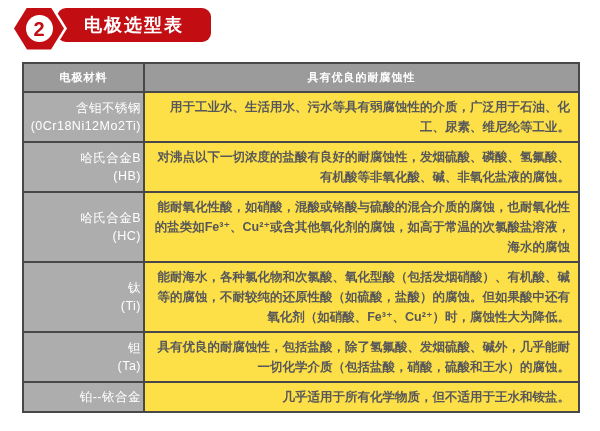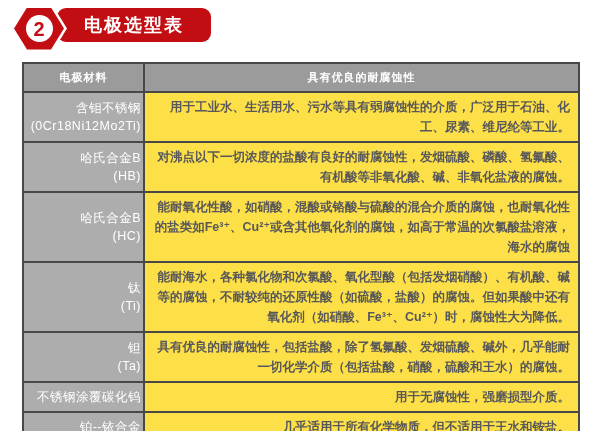--- a/index.html
+++ b/index.html
@@ -127,29 +127,20 @@
   <tr>
     <td class="mat">
       <div>钽</div>
       <div>(Ta)</div>
     </td>
     <td class="desc">
       <span>具有优良的耐腐蚀性，包括盐酸，除了氢氟酸、发烟硫酸、碱外，几乎能耐一切化学介质（包括盐酸，硝酸，硫酸和王水）的腐蚀。</span>
     </td>
   </tr>
 
-  <tr>
-    <td class="mat">
-      <div>不锈钢涂覆碳化钨</div>
-
-    </td>
-    <td class="desc">
-      <span>用于无腐蚀性，强磨损型介质。</span>
-    </td>
-  </tr>
 
   <tr>
     <td class="mat">
       <div>铂--铱合金</div>
 
     </td>
     <td class="desc">
       <span>几乎适用于所有化学物质，但不适用于王水和铵盐。</span>
     </td>
   </tr>

